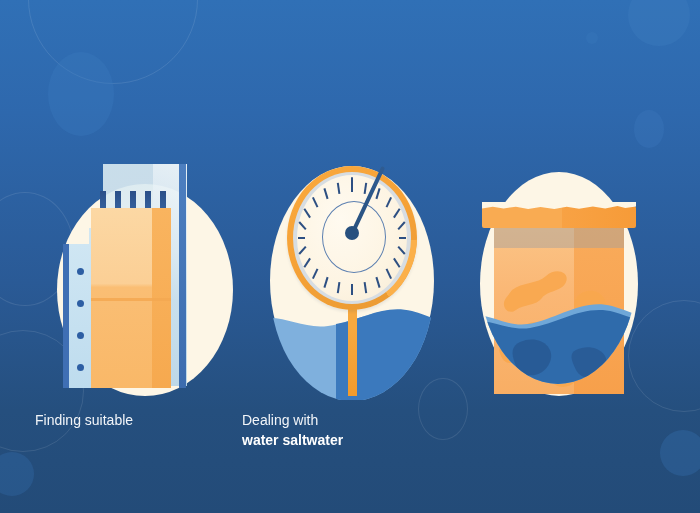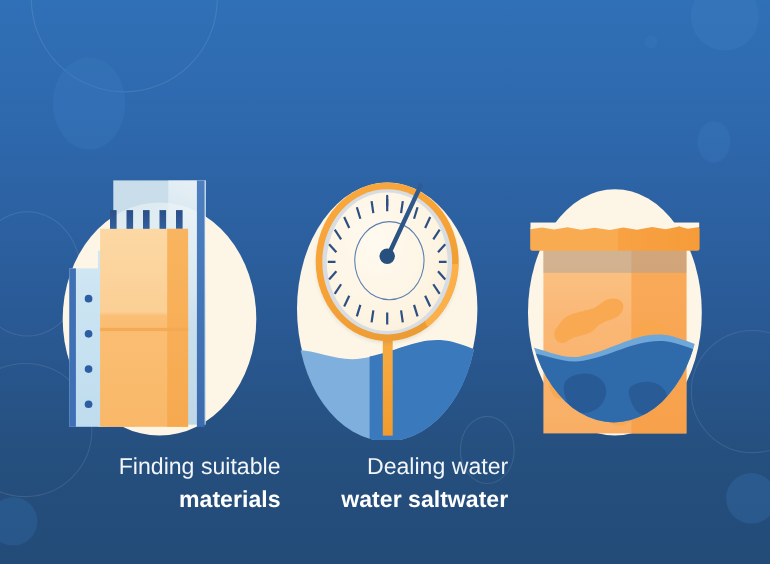--- a/index.html
+++ b/index.html
@@ -158,22 +158,22 @@
     background:#fdf6e6;
     clip-path:polygon(0 0,100% 0,100% 55%,93% 75%,88% 50%,80% 80%,72% 55%,63% 85%,55% 60%,47% 88%,38% 62%,30% 86%,22% 58%,14% 82%,7% 60%,0 80%);
   }
   .c-water{
     position:absolute;left:0;bottom:0;width:200px;height:110px;overflow:hidden;
   }
 
   
   .caps{position:absolute;left:0;top:410px;width:700px;height:70px;}
   .cap-txt{
-    position:absolute;top:0;width:220px;text-align:right;
-    color:#f2f5f9;font-size:21px;line-height:1.45;font-weight:normal;
+    position:absolute;top:0;width:220px;text-align:left;
+    color:#f2f5f9;font-size:14px;line-height:1.45;font-weight:normal;
     font-family:"Liberation Sans", sans-serif;
   }
   .cap-txt b{font-weight:bold;color:#ffffff;}
   .c1{left:35px;} .c2{left:242px;} .c3{left:448px;}
   .cap-line{display:block;}
 </style>
 </head>
 <body>
 
 <div id="poster">
@@ -325,21 +325,20 @@
           </svg>
         </div>
       </div>
     </div>
 
   </div>
 
   <div class="caps">
     <div class="cap-txt c1">
       <span class="cap-line">Finding suitable</span>
-      <b class="cap-line">materials</b>
     </div>
     <div class="cap-txt c2">
-      <span class="cap-line">Dealing water</span>
+      <span class="cap-line">Dealing with</span>
       <b class="cap-line">water saltwater</b>
     </div>
   </div>
 
 </div>
 
 </body></html>

